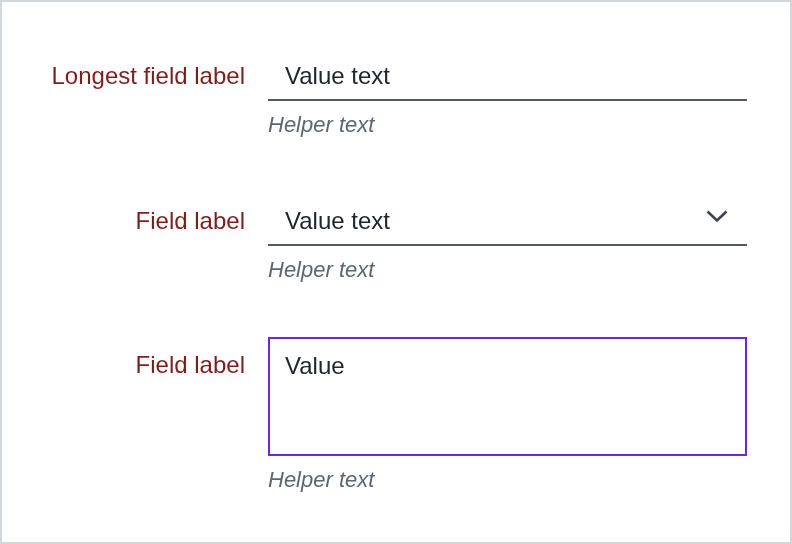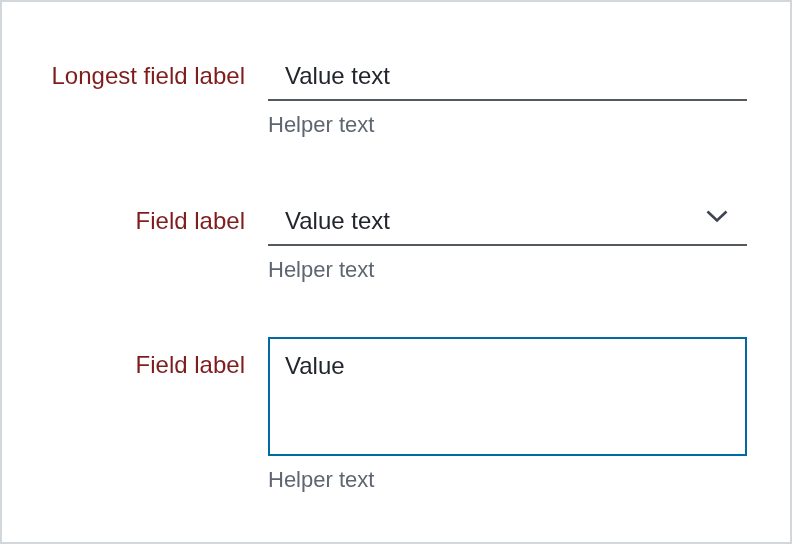--- a/index.html
+++ b/index.html
@@ -71,36 +71,37 @@
     top: 6px;
     width: 22px;
     height: 13px;
     pointer-events: none;
   }
   .textarea-input {
     display: block;
     box-sizing: border-box;
     width: 479px;
     height: 119px;
-    border: 2px solid #0369a1;
+    border: 2px solid #6d28d9;
     border-radius: 0;
     outline: none;
     resize: none;
     background: #ffffff;
     font-family: inherit;
     font-size: 24px;
     line-height: 34px;
     padding: 10px 16px 10px 15px;
     color: #22262c;
     margin: 0;
   }
   .helper {
     margin-top: 9px;
     font-size: 22px;
     line-height: 30px;
+    font-style: italic;
     color: #5e6671;
   }
 </style>
 </head>
 <body>
 
 <div class="form">
 
   <div class="row row-text">
     <div class="field-label">Longest field label</div>

